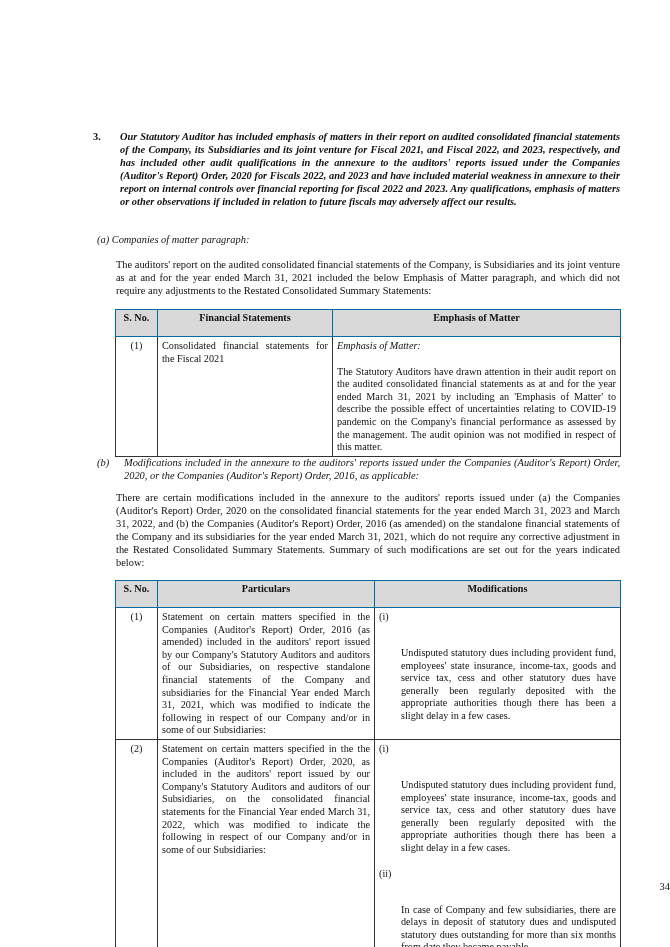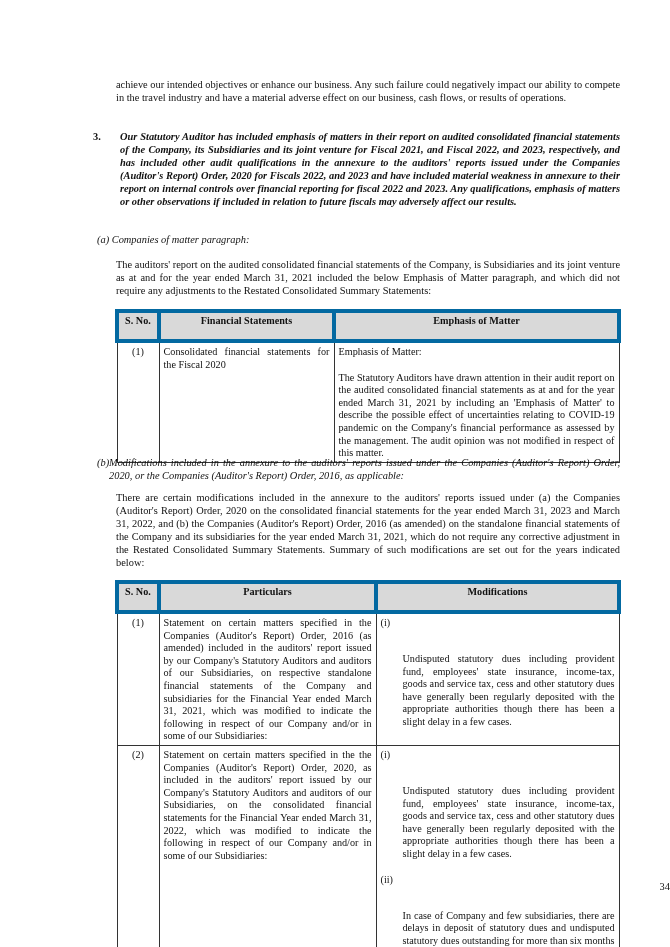--- a/index.html
+++ b/index.html
@@ -8,41 +8,40 @@
   .page { position:absolute; left:0; top:0; width:670px; height:947px; }
   .p { position:absolute; text-align:justify; margin:0; }
   .intro { left:116px; top:79px; width:504px; }
   .item { left:93px; top:131px; width:527px; font-weight:bold; font-style:italic; }
   .item .num { position:absolute; left:0; top:0; font-style:normal; }
   .item .txt { display:block; margin-left:27px; text-align:justify; }
   .subhead { left:97px; font-style:italic; }
   .sa { top:234px; }
   .sb { top:457px; width:523px; }
   .sb .lbl { position:absolute; left:0; top:0; }
-  .sb .txt { display:block; margin-left:12px; }
+  .sb .txt { display:block; margin-left:27px; }
   .para1 { left:116px; top:259px; width:504px; }
   .para2 { left:116px; top:492px; width:504px; }
   table { position:absolute; border-collapse:collapse; font-size:10.2px; line-height:12.6px; }
-  th { background:#d9d9d9; font-weight:bold; text-align:center; border:4px solid #0369a1; padding:2px 4px; height:22px; vertical-align:top; }
+  th { background:#d9d9d9; font-weight:bold; text-align:center; border:1px solid #0369a1; padding:2px 4px; height:22px; vertical-align:top; }
   td { border:1px solid #333; padding:3px 4px 2px 4px; vertical-align:top; text-align:justify; }
   td.sno { text-align:center; }
   .t1 { left:115px; top:309px; width:506px; }
   .t2 { left:115px; top:580px; width:506px; }
   .mod { display:flex; }
   .mod .r { width:22px; flex:none; }
   .mod .mt { flex:1; text-align:justify;margin-top:36px; }
   .gap { height:13px; }
   .pageno { position:absolute; left:0; width:670px; top:881px; text-align:right; font-size:10.4px; }
 </style>
 </head>
 <body>
 
 <div class="page">
 
-  <p class="p intro">achieve our intended objectives or enhance our business. Any such failure could negatively impact our ability to compete in the travel industry and have a material adverse effect on our business, cash flows, or results of operations.</p>
 
   <div class="p item">
     <span class="num">3.</span>
     <span class="txt">Our Statutory Auditor has included emphasis of matters in their report on audited consolidated financial statements of the Company, its Subsidiaries and its joint venture for Fiscal 2021, and Fiscal 2022, and 2023, respectively, and has included other audit qualifications in the annexure to the auditors' reports issued under the Companies (Auditor's Report) Order, 2020 for Fiscals 2022, and 2023 and have included material weakness in annexure to their report on internal controls over financial reporting for fiscal 2022 and 2023. Any qualifications, emphasis of matters or other observations if included in relation to future fiscals may adversely affect our results.</span>
   </div>
 
   <p class="p subhead sa">(a) Companies of matter paragraph:</p>
 
   <p class="p para1">The auditors' report on the audited consolidated financial statements of the Company, is Subsidiaries and its joint venture as at and for the year ended March 31, 2021 included the below Emphasis of Matter paragraph, and which did not require any adjustments to the Restated Consolidated Summary Statements:</p>
 
@@ -53,23 +52,23 @@
         <col>
       </colgroup>
     <tbody>
         <tr>
       <th>S. No.</th>
       <th>Financial Statements</th>
       <th>Emphasis of Matter</th>
     </tr>
     <tr>
       <td class="sno">(1)</td>
-      <td>Consolidated financial statements for the Fiscal 2020</td>
+      <td>Consolidated financial statements for the Fiscal 2021</td>
       <td>
-        <div style="">Emphasis of Matter:</div>
+        <div style="font-style:italic">Emphasis of Matter:</div>
         <div class="gap"></div>
         <div>The Statutory Auditors have drawn attention in their audit report on the audited consolidated financial statements as at and for the year ended March 31, 2021 by including an 'Emphasis of Matter' to describe the possible effect of uncertainties relating to COVID-19 pandemic on the Company's financial performance as assessed by the management. The audit opinion was not modified in respect of this matter.</div>
       </td>
     </tr>
   </tbody>
     </table>
 
   <div class="p subhead sb">
     <span class="lbl">(b)</span>
     <span class="txt">Modifications included in the annexure to the auditors' reports issued under the Companies (Auditor's Report) Order, 2020, or the Companies (Auditor's Report) Order, 2016, as applicable:</span>

